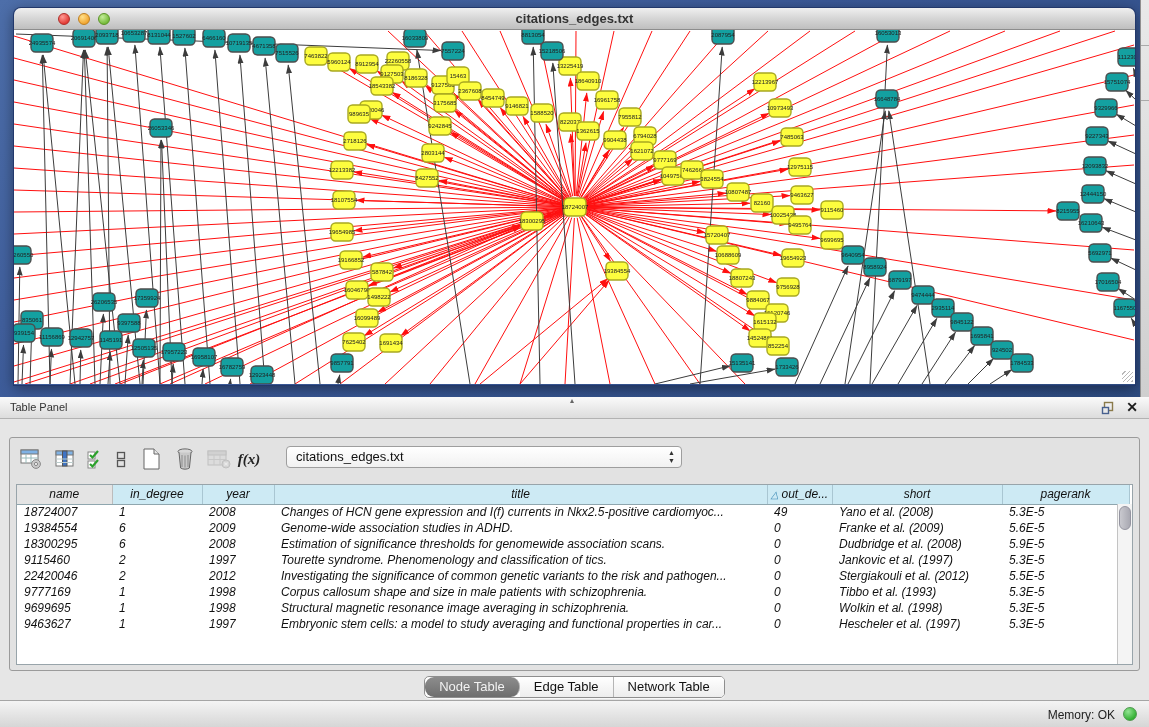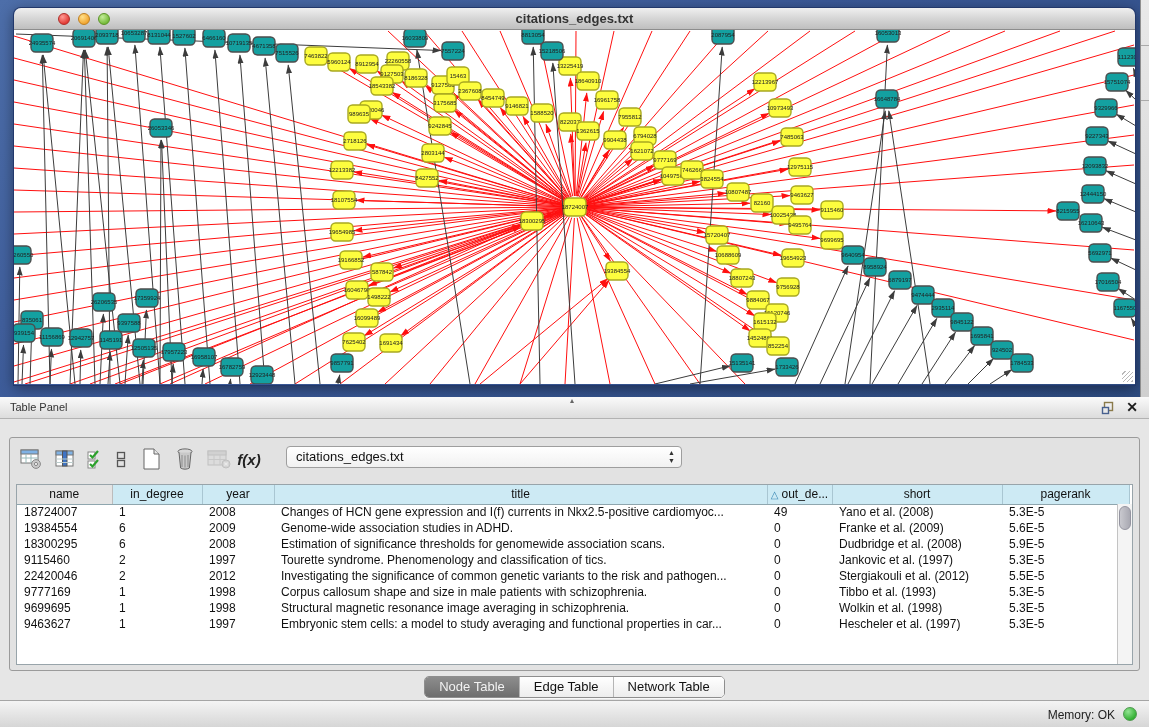--- a/index.html
+++ b/index.html
@@ -36,46 +36,46 @@
   #splitter-handle { position:absolute; left:570px; top:-1px; font-size:8px; color:#666; }
   #float-btn { position:absolute; right:34px; top:4px; width:14px; height:14px; cursor:default; }
   #close-btn { position:absolute; right:11px; top:2px; font-size:14px; font-weight:bold; color:#1c1c1c; cursor:default; }
 
   #inner-box { position:absolute; left:9px; right:9px; top:40px; height:234px;
     background:#e2e2e2; border:1px solid #9b9b9b; border-radius:3px; }
   #toolbar { position:absolute; left:6px; top:4px; height:34px; display:flex; align-items:center; }
   .tbtn { width:30px; height:28px; display:flex; align-items:center; justify-content:center;
     background:transparent; border:none; margin-right:4px; }
   .tbtn.narrow { width:22px; }
-  .fx { font-family:Liberation Sans, sans-serif; font-style:italic; font-weight:bold; font-size:15px; color:#222; }
+  .fx { font-family:Liberation Serif, serif; font-style:italic; font-weight:bold; font-size:15px; color:#222; }
   #table-select { position:absolute; left:276px; top:8px; width:396px; height:22px;
     border:1px solid #9e9e9e; border-radius:4px; background:linear-gradient(#ffffff,#f1f1f1);
     font-size:13px; color:#111; padding-left:9px; line-height:20px; }
   #table-select .arrows { position:absolute; right:6px; top:2px; font-size:7px; color:#333; line-height:8px; text-align:center; }
 
   #table-wrap { position:absolute; left:6px; right:6px; top:46px; bottom:5px;
     background:#fff; border:1px solid #98a4aa; }
-  table.grid { border-collapse:collapse; table-layout:fixed; width:1112px; font-size:12px; }
+  table.grid { border-collapse:collapse; table-layout:fixed; width:1112px; font-size:12px;font-style:italic; }
   table.grid th { height:19px; font-weight:normal; color:#111; text-align:center;
     background:#cdeaf4; border-right:1px solid #a9c6d2; border-bottom:1px solid #8fa6ae; overflow:hidden; white-space:nowrap; }
   table.grid th.plain { background:#e4e4e4; border-right:1px solid #bcbcbc; }
   table.grid td { height:16px; padding:0 0 0 7px; color:#111; white-space:nowrap; overflow:hidden; }
   .sort-glyph { color:#3a89b5; font-size:10px; margin-right:3px; }
   #vscroll { position:absolute; right:0; top:19px; bottom:0; width:15px;
     background:#f4f4f4; border-left:1px solid #c3c3c3; }
   #vscroll .thumb { position:absolute; left:1px; top:2px; width:12px; height:24px;
     border-radius:6px; background:linear-gradient(90deg,#c9c9cf,#a9a9b2); border:1px solid #9494a0; }
 
   #tab-strip { position:absolute; left:0; right:0; top:279px; display:flex; justify-content:center; }
   .seg { display:flex; border:1px solid #8e8e8e; border-radius:5px; overflow:hidden;
     background:#fff; box-shadow:0 1px 0 rgba(255,255,255,.7); }
   .seg button { font-size:13px; padding:2px 14px 3px; border:none; background:linear-gradient(#ffffff,#ededed);
     color:#111; border-right:1px solid #b5b5b5; }
   .seg button:last-child { border-right:none; }
-  .seg button.active { background:linear-gradient(#8d8d8d,#6e6e6e); color:#f2f2f2; }
+  .seg button.active { background:linear-gradient(#8d8d8d,#6e6e6e); color:#f2f2f2;border-radius:9px; }
 
   
   #status-bar { position:absolute; left:0; top:700px; width:1149px; height:27px;
     background:linear-gradient(#f4f4f4,#d6d6d6); border-top:1px solid #a5a5a5; }
   #status-bar .mem { position:absolute; right:34px; top:7px; font-size:12px; color:#222; }
   #mem-dot { position:absolute; right:12px; top:6px; width:14px; height:14px; border-radius:50%;
     background:radial-gradient(circle at 35% 30%,#93e493,#2fae2f 75%); border:1px solid #4f9a4f; }
 </style>
 </head>
 <body>

